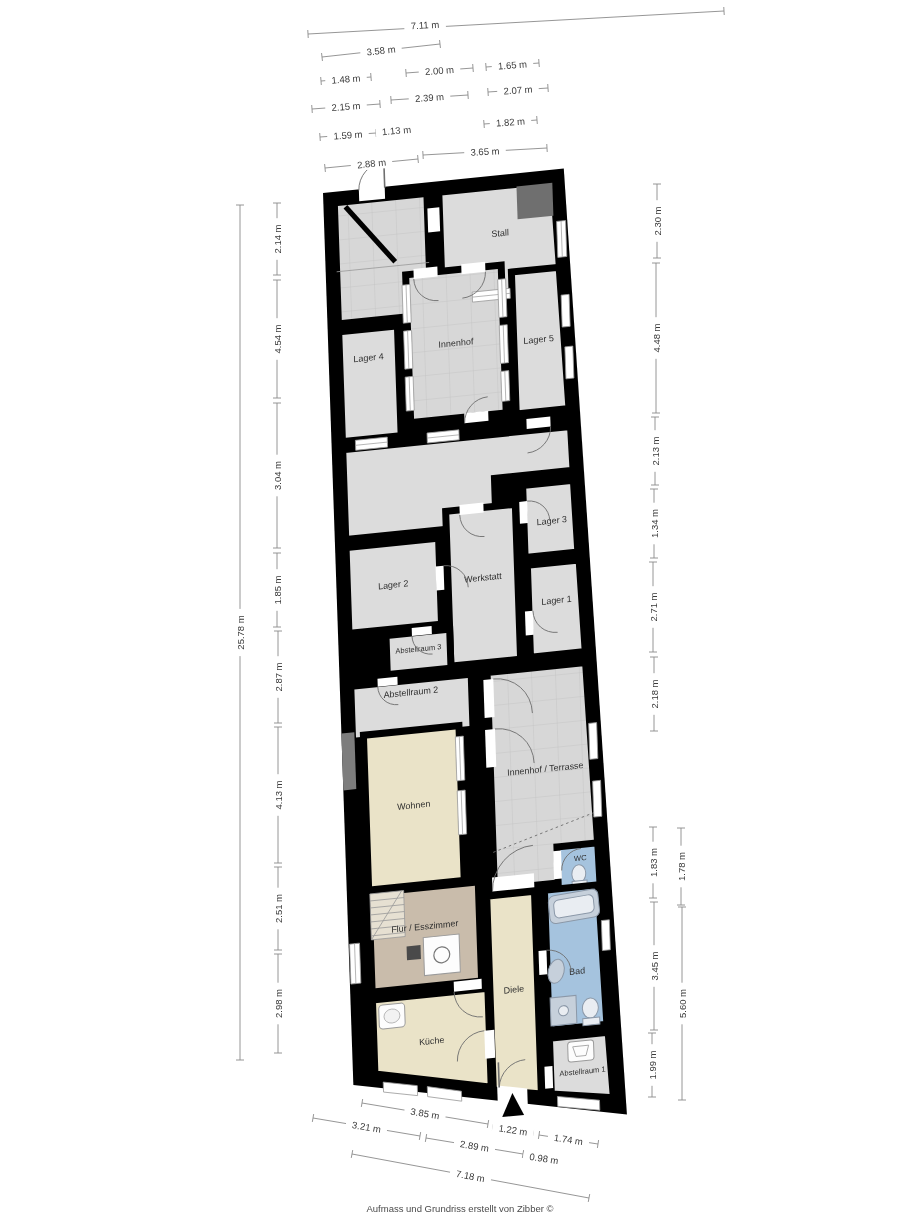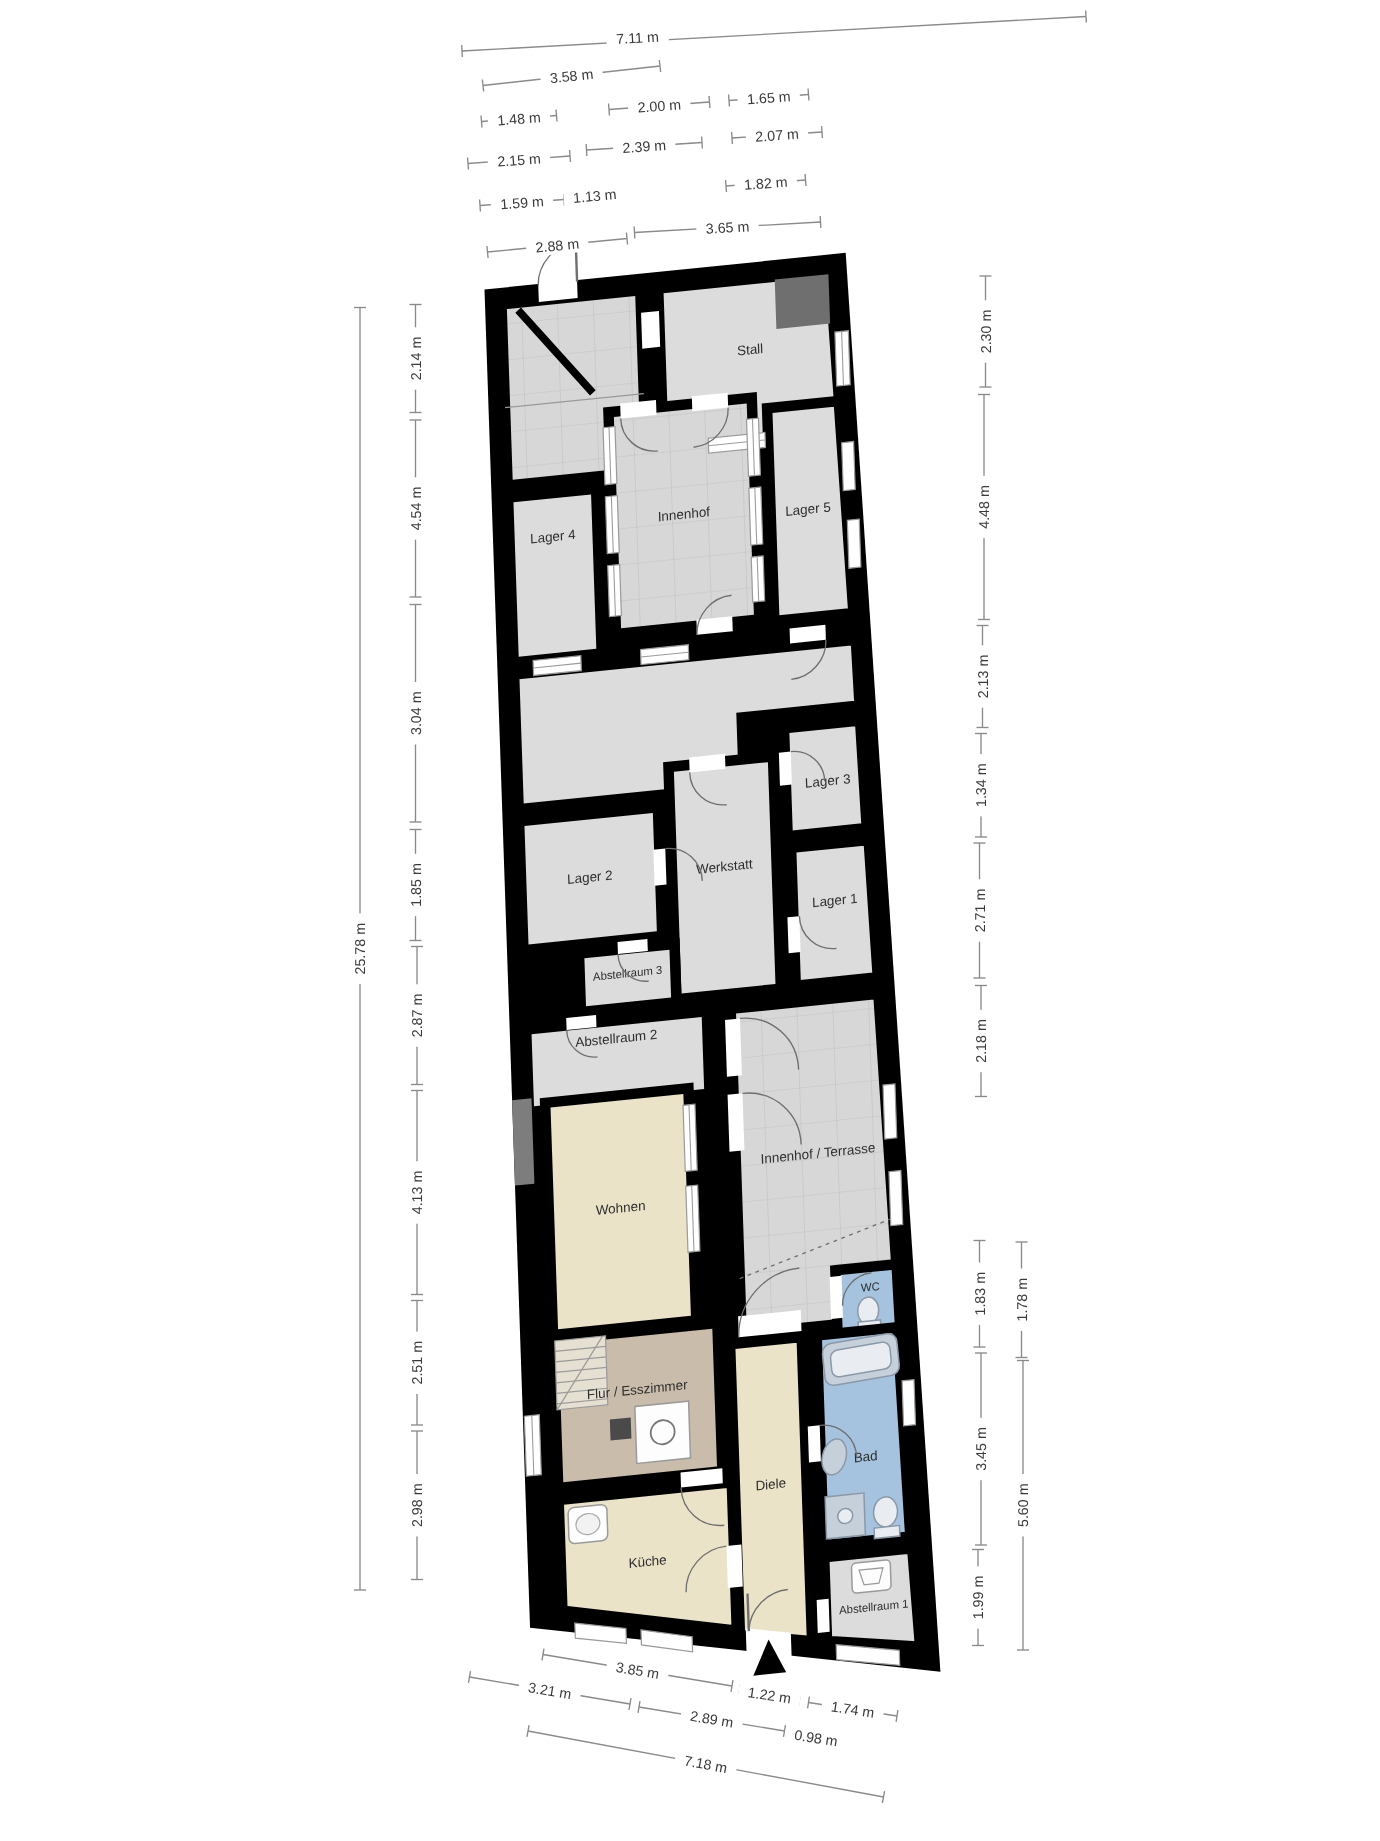--- a/index.html
+++ b/index.html
@@ -620,13 +620,14 @@
           <line x1="351.2698603806839" y1="1157.9327974949526" x2="352.7301396193161" y2="1150.0672025050474" class="dim-tick"></line>
           <line x1="588.2698603806839" y1="1201.9327974949526" x2="589.7301396193161" y2="1194.0672025050474" class="dim-tick"></line>
           <g transform="translate(470.5,1176) rotate(10.5)">
             <rect x="-20.799999999999997" y="-6" width="41.599999999999994" height="12" fill="#ffffff"></rect>
             <text class="dim-text" y="3.5">7.18 m</text>
           </g>
         </g>
       </g>
 </svg>
 
+<div class="footer">Aufmass und Grundriss erstellt von Zibber ©</div>
 </div>
 
 </body></html>

